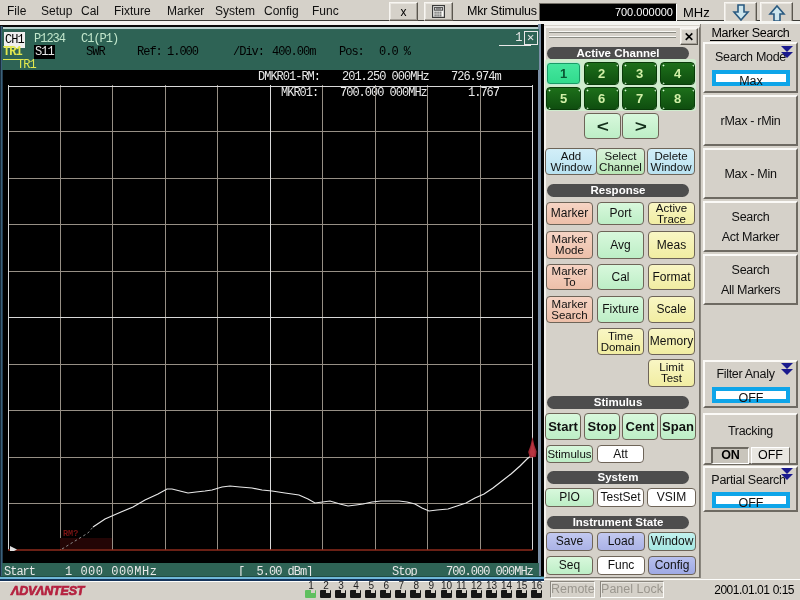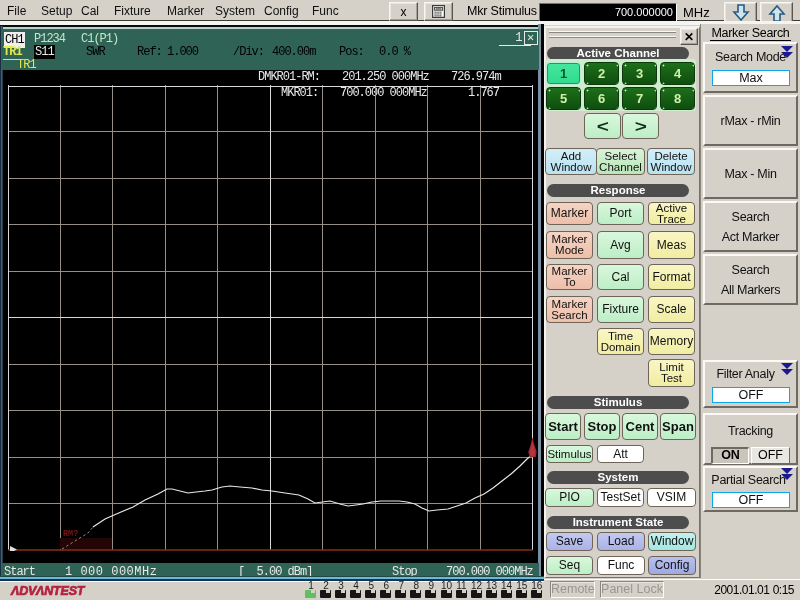--- a/index.html
+++ b/index.html
@@ -51,21 +51,21 @@
   radial-gradient(circle 1px at 2.5px 20.5px,#ddffdd 0.8px,rgba(0,0,0,0) 1.1px),
   radial-gradient(circle 1px at 32.5px 20.5px,#ddffdd 0.8px,rgba(0,0,0,0) 1.1px),
   linear-gradient(#1d6f1a,#0f4e0f);color:#d2f0a8;border:1px solid #0a3a0a;}
 .chon{background:linear-gradient(#46e79f,#30da8c);color:#0b5634;border:1px solid #bdebd4;box-shadow:inset 0 0 0 1px #1a9a66;}
 
 #rcol{left:700px;top:24px;width:100px;height:554px;background:#d5d1c9;border-left:1px solid #8a867e;}
 .rbtn{position:absolute;left:703px;width:95px;background:#d5d1c9;
  border-top:2px solid #fbfaf7;border-left:2px solid #fbfaf7;
  border-right:2px solid #6e6a62;border-bottom:2px solid #6e6a62;
  font-size:12.5px;letter-spacing:-0.3px;color:#111;text-align:center;}
-.ibox{position:absolute;background:#fff;border:1px solid #0ea5e9;font-size:12.5px;text-align:center;color:#111;}
+.ibox{position:absolute;background:#fff;border:4px solid #0ea5e9;font-size:12.5px;text-align:center;color:#111;}
 .chev{position:absolute;width:0;height:0;border-left:6px solid transparent;border-right:6px solid transparent;border-top:6px solid #1a1a8e;}
 
 #botbar{left:544px;top:579px;width:256px;height:21px;background:#d5d1c9;border-top:1px solid #fdfdfb;}
 #botbar2{left:0;top:581px;width:544px;height:19px;background:#d5d1c9;border-top:1px solid #fdfdfb;}
 .num{position:absolute;top:581px;width:16px;height:10px;line-height:10px;text-align:center;font-size:10px;color:#222;}
 .nicon{position:absolute;top:590px;width:11px;height:8px;background:#161616;border-radius:1px;}
 .nicon:after{content:"";position:absolute;right:1px;top:0px;width:4px;height:3px;background:#d5d1c9;}
 </style>
 </head>
 <body>

